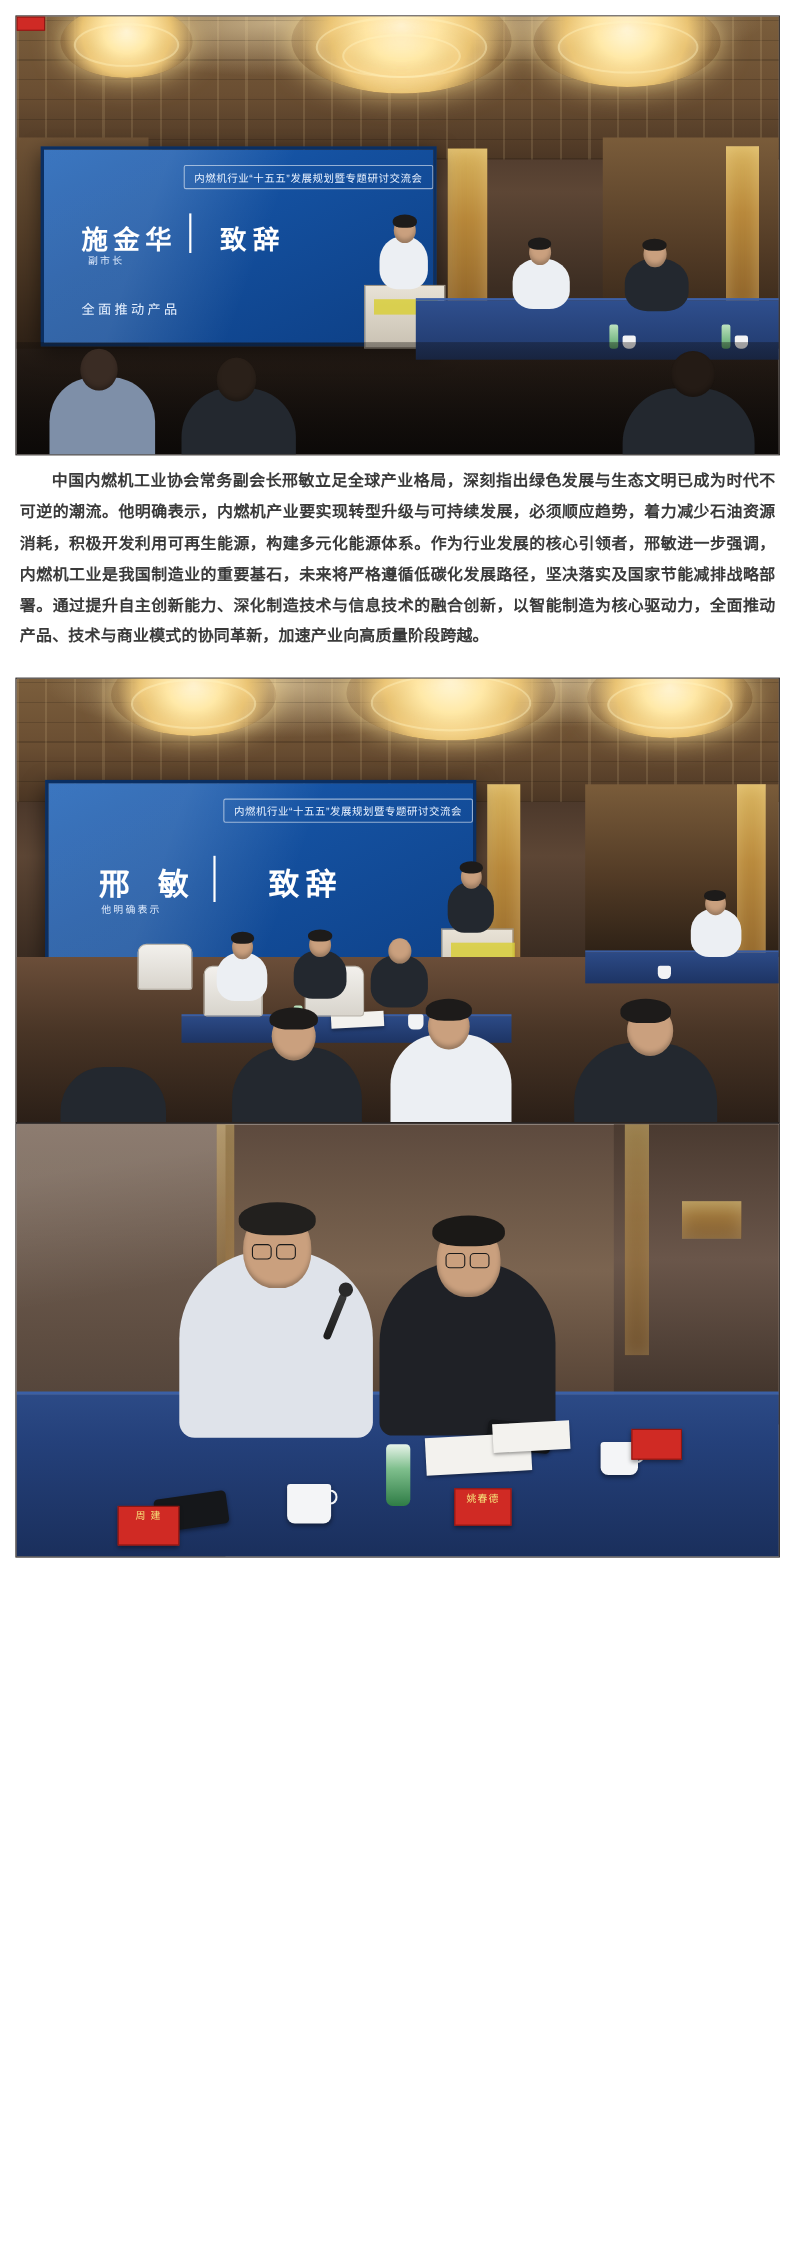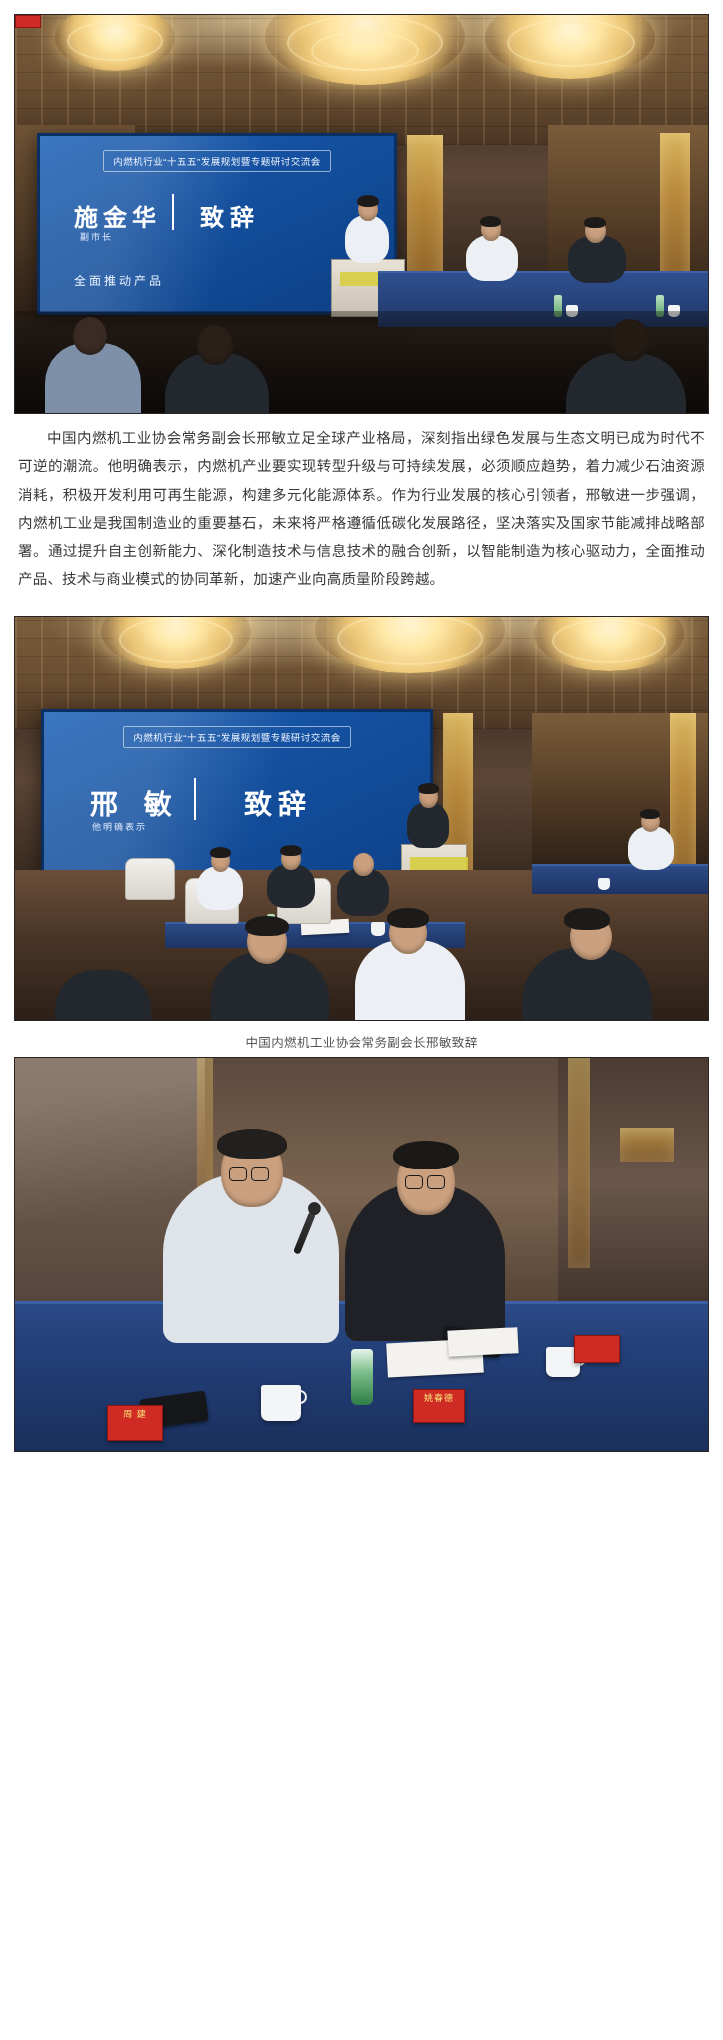--- a/index.html
+++ b/index.html
@@ -45,20 +45,21 @@
   
   .para {
     font-size: 14.5px;
     line-height: 1.95;
     color: #3a3a3a;
     text-align: justify;
     text-justify: inter-ideograph;
     text-indent: 2em;
     margin: 10px 4px 22px 4px;
     letter-spacing: .2px;
+    font-weight: bold;
   }
 
   
   .hall-bg {
     position: absolute; inset: 0;
     background:
       linear-gradient(180deg,#2b1d16 0%, #3a2a1e 12%, #4a372a 26%, #5d4635 40%, #3c2d22 62%, #241a14 100%);
   }
   
   .ceiling {
@@ -111,21 +112,21 @@
   }
   .screen.s2 {
     left: 26px; top: 92px; width: 392px; height: 212px;
   }
   .screen .shine {
     position:absolute; inset:0;
     background: linear-gradient(110deg, rgba(255,255,255,.14) 0 28%, rgba(255,255,255,0) 55%);
   }
   .scr-top {
     position:absolute; left:0; right:0; top:14px;
-    text-align:center; color:#e9f2ff; font-size:9.5px; letter-spacing:.5px;
+    text-align:right; color:#e9f2ff; font-size:9.5px; letter-spacing:.5px;
   }
   .scr-top .tbox {
     display:inline-block; border:1px solid rgba(255,255,255,.55);
     padding:3px 9px; border-radius:2px; white-space:nowrap;
   }
   .scr-name {
     position:absolute; left:34px; top:62px;
     color:#ffffff; font-size:24px; font-weight:700; letter-spacing:5px;
     font-family:"DejaVu Sans","Liberation Sans",sans-serif;
   }
@@ -425,21 +426,20 @@
       <div class="person shirt-dark" style="left:196px; bottom:-18px; width:118px; height:86px; border-radius:48px 48px 0 0; background:#6d6f74;"></div>
       <div class="head" style="left:232px; bottom:56px; width:40px; height:44px;"></div>
       <div class="hair" style="left:230px; bottom:84px; width:44px; height:20px;"></div>
 
       <div class="person shirt-dark" style="right:56px; bottom:-20px; width:130px; height:92px; border-radius:54px 54px 0 0; background:#8a4a54;"></div>
       <div class="head" style="right:96px; bottom:60px; width:42px; height:46px;"></div>
       <div class="hair" style="right:98px; bottom:90px; width:46px; height:22px;"></div>
 
       <div class="person shirt-dark" style="left:40px; bottom:-24px; width:96px; height:74px; border-radius:40px 40px 0 0; background:#2d2a28;"></div>
     </div>
-    <div class="caption">中国内燃机工业协会常务副会长邢敏致辞</div>
   </div>
 
 
   <div class="figure">
     <div class="photo p3">
       <div class="p3bg"></div>
       <div class="marble"></div>
       <div class="marbleR"></div>
       <div class="goldPanel" style="right:118px; top:0; width:22px; height:210px; opacity:.55;"></div>
       <div class="goldPanel" style="left:182px; top:0; width:16px; height:230px; opacity:.45;"></div>

